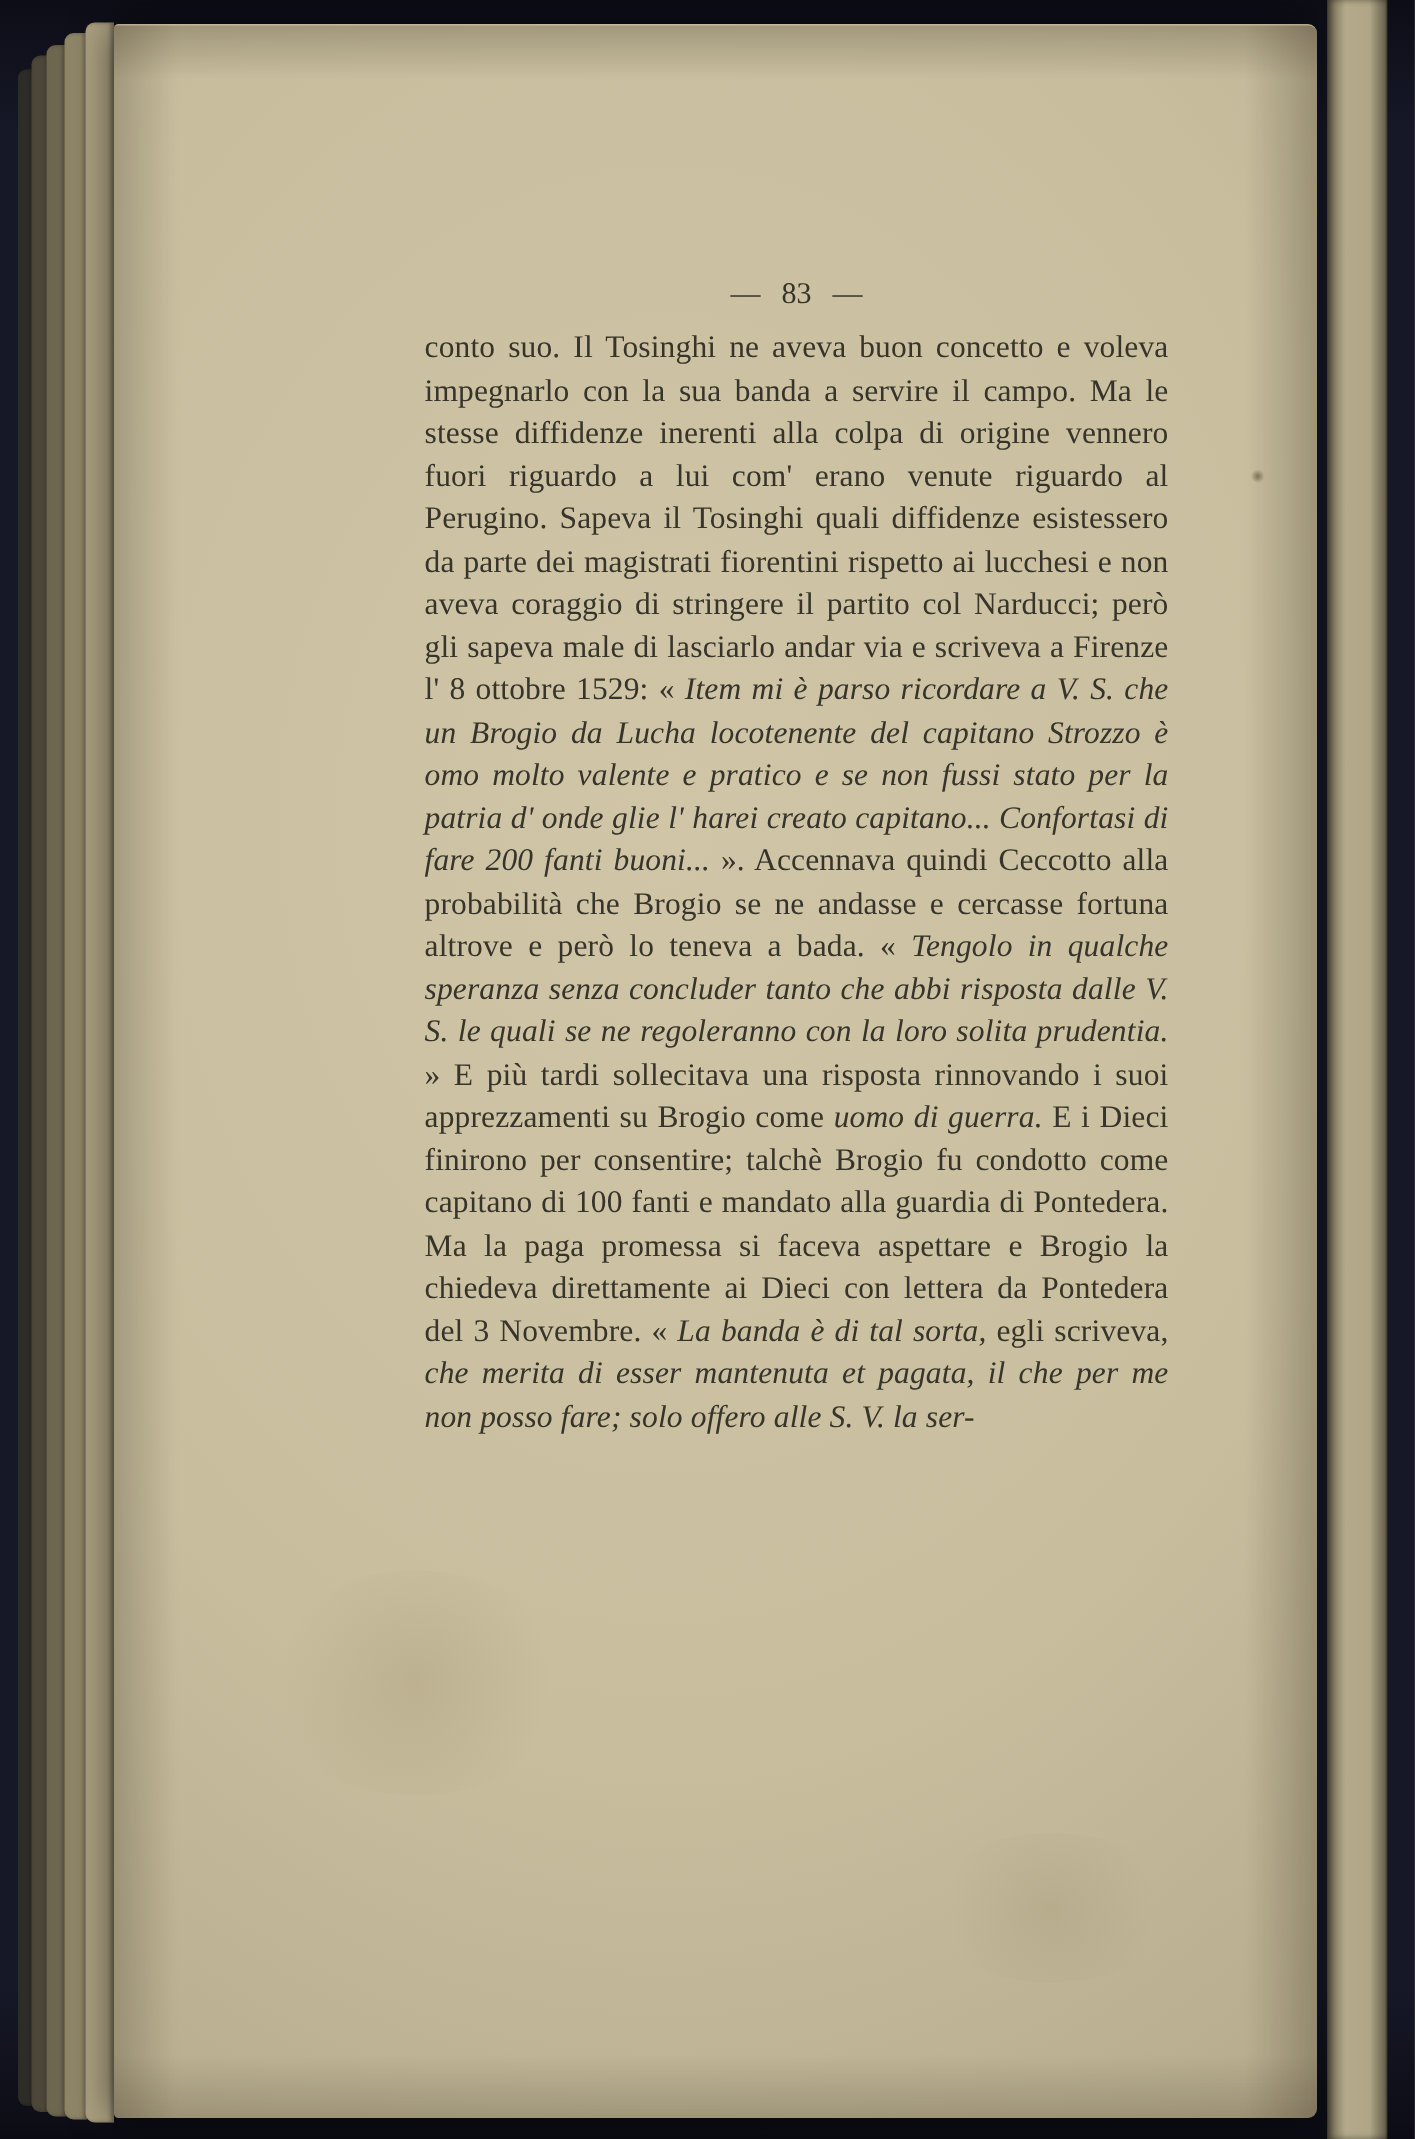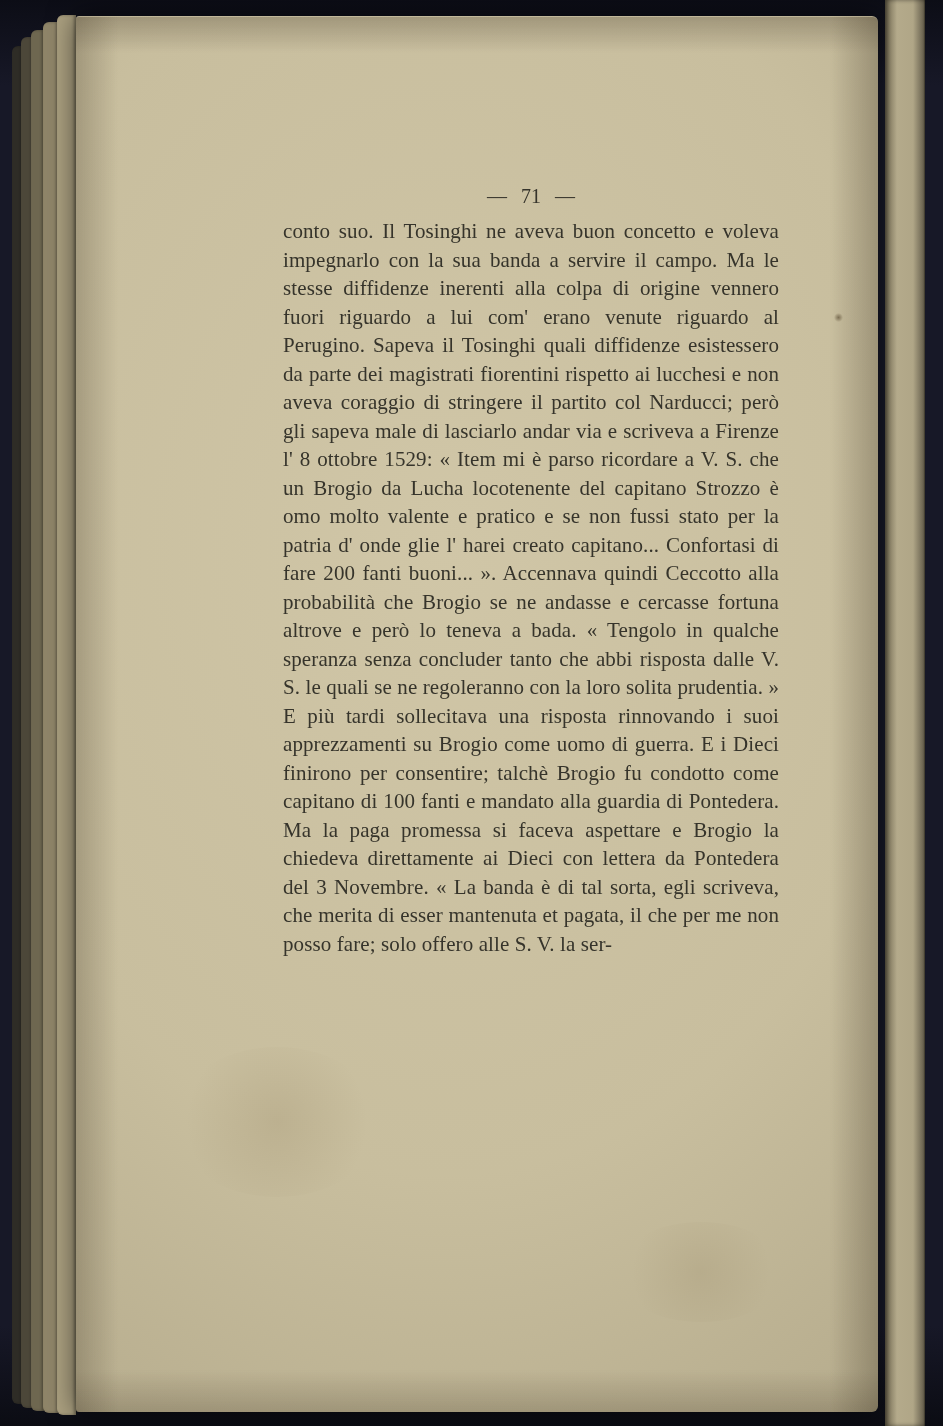--- a/index.html
+++ b/index.html
@@ -65,41 +65,41 @@
     font-size: 20px;
     word-spacing: 9px;
     margin-bottom: 9px;
   }
   .body-text {
     font-size: 21px;
     line-height: 28.5px;
     text-align: justify;
     letter-spacing: 0.1px;
   }
-  .run.italic { }
+  .run.italic { font-style: italic; }
 </style>
 </head>
 <body>
 
 <div class="scene">
 
   <div class="edge-stack">
     <div class="edge e1"></div>
     <div class="edge e2"></div>
     <div class="edge e3"></div>
     <div class="edge e4"></div>
     <div class="edge e5"></div>
   </div>
 
   <div class="page">
     <div class="stain s1"></div>
     <div class="stain s2"></div>
     <div class="stain s3"></div>
 
     <div class="text-block">
-      <div class="page-number">— 71 —</div>
+      <div class="page-number">— 83 —</div>
       <p class="body-text"><span class="run roman">conto suo. Il Tosinghi ne aveva buon concetto e voleva impegnarlo con la sua banda a servire il campo. Ma le stesse diffidenze inerenti alla colpa di origine vennero fuori riguardo a lui com' erano venute riguardo al Perugino. Sapeva il Tosinghi quali diffidenze esistessero da parte dei magistrati fiorentini rispetto ai lucchesi e non aveva coraggio di stringere il partito col Narducci; però gli sapeva male di lasciarlo andar via e scriveva a Firenze l' 8 ottobre 1529: « </span><span class="run italic">Item mi è parso ricordare a V. S. che un Brogio da Lucha locotenente del capitano Strozzo è omo molto valente e pratico e se non fussi stato per la patria d' onde glie l' harei creato capitano... Confortasi di fare 200 fanti buoni...</span><span class="run roman"> ». Accennava quindi Ceccotto alla probabilità che Brogio se ne andasse e cercasse fortuna altrove e però lo teneva a bada. « </span><span class="run italic">Tengolo in qualche speranza senza concluder tanto che abbi risposta dalle V. S. le quali se ne regoleranno con la loro solita prudentia. </span><span class="run roman">» E più tardi sollecitava una risposta rinnovando i suoi apprezzamenti su Brogio come </span><span class="run italic">uomo di guerra.</span><span class="run roman"> E i Dieci finirono per consentire; talchè Brogio fu condotto come capitano di 100 fanti e mandato alla guardia di Pontedera. Ma la paga promessa si faceva aspettare e Brogio la chiedeva direttamente ai Dieci con lettera da Pontedera del 3 Novembre. « </span><span class="run italic">La banda è di tal sorta, </span><span class="run roman">egli scriveva, </span><span class="run italic">che merita di esser mantenuta et pagata, il che per me non posso fare; solo offero alle S. V. la ser-</span></p>
     </div>
   </div>
 
   <div class="right-strip"></div>
 
 </div>
 
 </body></html>

